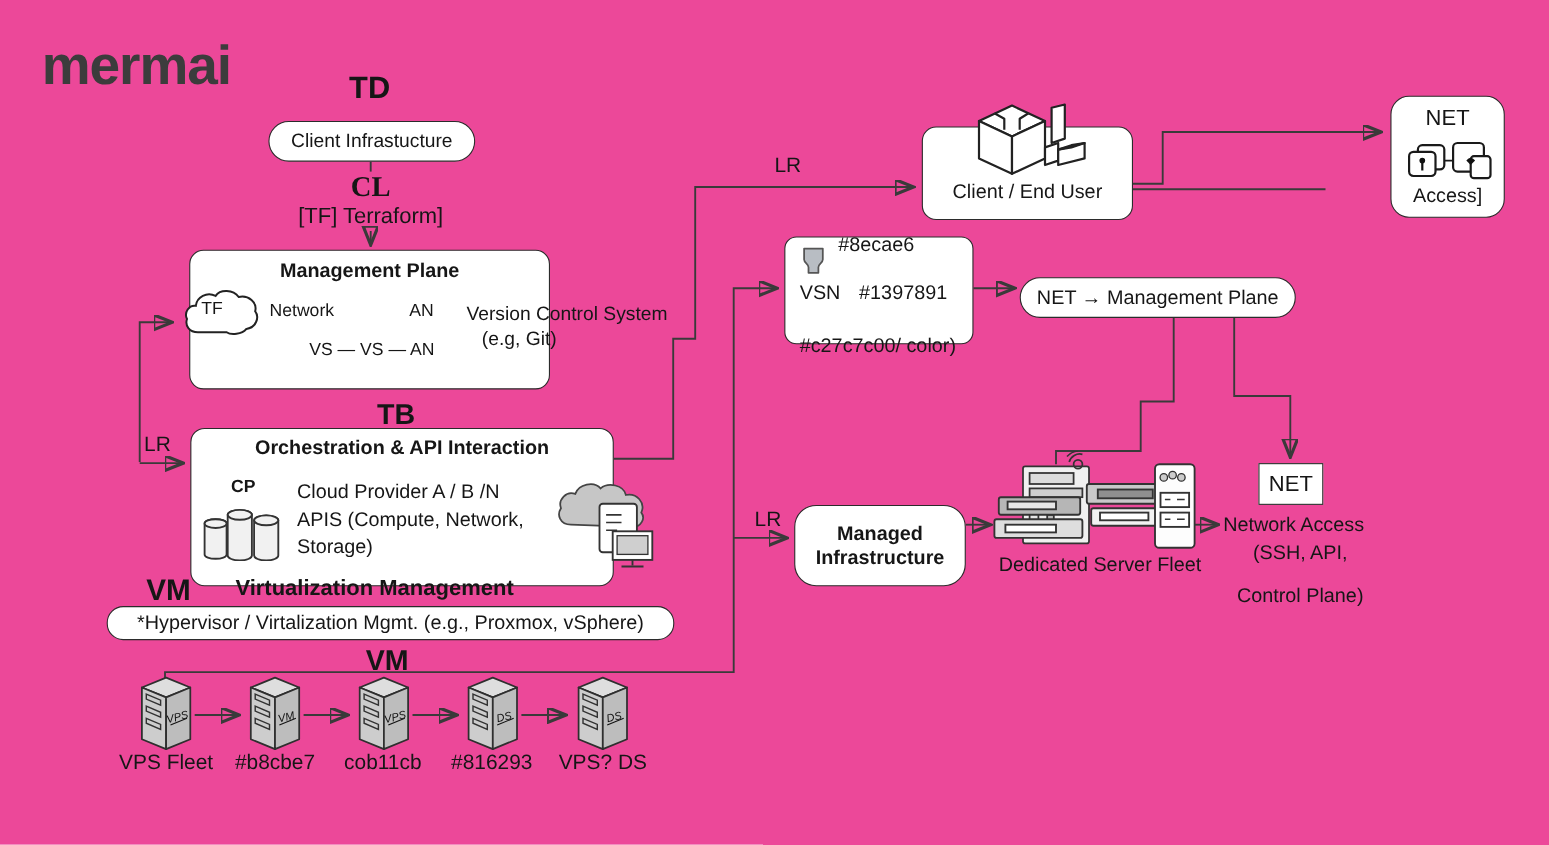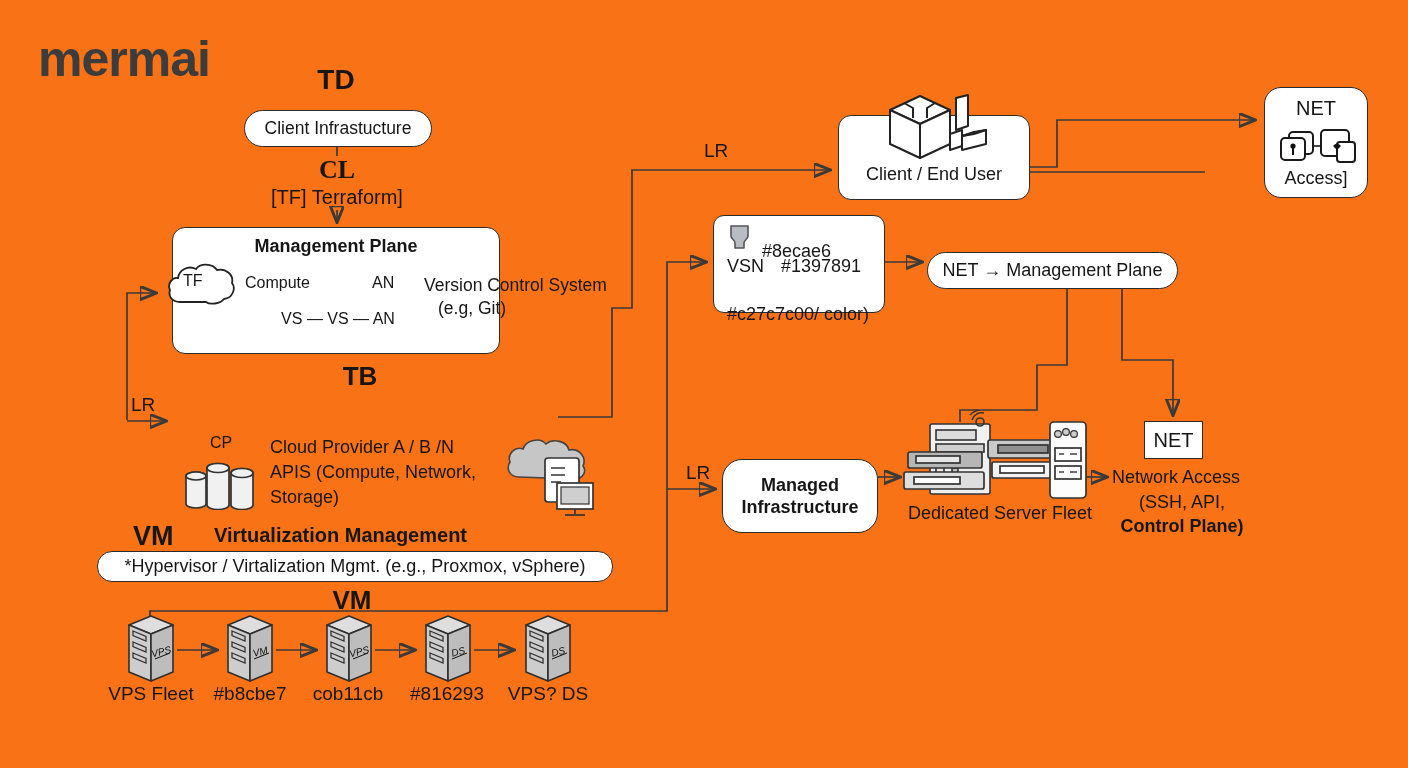--- a/index.html
+++ b/index.html
@@ -1,36 +1,36 @@
 <!DOCTYPE html>
 <html><head>
 <meta charset="utf-8">
 <style>
   html,body{margin:0;padding:0;background:#fff;}
   #canvas{
     position:relative;width:1408px;height:768px;overflow:hidden;
-    background:#f97316;color:#161616;
+    background:#ec4899;color:#161616;
     font-family:"Liberation Sans",sans-serif;
   }
   .wires{position:absolute;left:0;top:0;z-index:1;}
   .wires path{stroke:#3a3a3a;stroke-width:1.7;fill:none;}
   .node{
     position:absolute;z-index:2;border:1.7px solid #2b2b2b;background:#fff;
     display:flex;align-items:center;justify-content:center;text-align:center;
     box-sizing:border-box;
   }
   .stadium{border-radius:19px;}
   .rounded{border-radius:13px;}
   .square{border-radius:0;}
   .t17{font-size:17.5px;}
   .t19{font-size:18px;}
   .t20{font-size:20px;}
   .t24{font-size:16px;}
   .bold{font-weight:700;}
-  .semi{font-weight:400;}
+  .semi{font-weight:700;}
   .heading{position:absolute;z-index:3;font-size:26px;font-weight:600;transform:translateX(-50%);white-space:nowrap;}
   .label{position:absolute;z-index:3;white-space:nowrap;}
   .ctr{transform:translateX(-50%);text-align:center;}
   .logo{
     position:absolute;left:38px;top:30px;font-size:50px;font-weight:800;
     color:#3c3c3c;letter-spacing:-1px;z-index:3;
   }
   .icon{position:absolute;z-index:4;line-height:0;}
   .edge-label{position:absolute;z-index:3;font-size:19px;white-space:nowrap;}
   svg text{font-family:"Liberation Sans",sans-serif;}
@@ -85,26 +85,29 @@
 
   <div class="node stadium t17" style="left:244px;top:110px;width:188px;height:37px;">
     <span>Client Infrastucture</span>
   </div>
   <div class="icon" style="left:166px;top:262px;">
     <svg width="70" height="46" viewBox="0 0 70 46">
       <path d="M14,40 C6,40 2,34 4,28 C1,22 6,15 12,16 C13,8 22,3 30,7 C34,1 46,1 51,8 C60,6 68,13 66,21 C70,26 67,36 58,37 C54,42 44,43 40,40 Z" fill="#ffffff" stroke="#222" stroke-width="1.8"></path>
     </svg>
   </div>
   <div class="label t24" style="left:183px;top:272px;z-index:5;">TF</div>
-  <div class="label t24" style="left:245px;top:274px;z-index:3;">Compute</div>
+  <div class="label t24" style="left:245px;top:274px;z-index:3;">Network</div>
   <div class="label t24" style="left:372px;top:274px;z-index:3;">AN</div>
   <div class="label t17" style="left:424px;top:275px;z-index:3;background:transparent;">Version Control System</div>
   <div class="label t17" style="left:438px;top:298px;z-index:3;">(e.g, Git)</div>
   <div class="label t24 ctr" style="left:338px;top:310px;z-index:3;">VS — VS — AN</div>
 
+  <div class="node rounded" style="left:173px;top:389px;width:385px;height:144px;align-items:flex-start;">
+    <span class="t19 bold" style="margin-top:7px;">Orchestration &amp; API Interaction</span>
+  </div>
   <div class="label t24 semi" style="left:210px;top:434px;z-index:3;">CP</div>
   <div class="icon" style="left:183px;top:456px;">
     <svg width="74" height="54" viewBox="0 0 74 54">
       <g fill="#f1f1f1" stroke="#333" stroke-width="1.7">
         <path d="M3,20 a10,4 0 0 1 20,0 V48 a10,4 0 0 1 -20,0 Z"></path>
           <ellipse cx="13" cy="20" rx="10" ry="4"></ellipse>
         <path d="M24,12 a11,4.5 0 0 1 22,0 V49 a11,4.5 0 0 1 -22,0 Z"></path>
           <ellipse cx="35" cy="12" rx="11" ry="4.5"></ellipse>
         <path d="M48,17 a11,4.5 0 0 1 22,0 V49 a11,4.5 0 0 1 -22,0 Z"></path>
           <ellipse cx="59" cy="17" rx="11" ry="4.5"></ellipse>
@@ -260,21 +263,21 @@
     </svg>
   </div>
   <div class="label t19 ctr" style="left:1316px;top:168px;z-index:4;">Access]</div>
 
   <div class="node rounded" style="left:713px;top:215px;width:172px;height:98px;border-radius:11px;"></div>
   <div class="icon" style="left:728px;top:224px;">
     <svg width="23" height="26" viewBox="0 0 23 26">
       <path d="M3,2 h17 v10 c0,3 -4,4 -4,7 v5 h-9 v-5 c0,-3 -4,-4 -4,-7 z" fill="#b8bdc3" stroke="#555" stroke-width="1.6" stroke-linejoin="round"></path>
     </svg>
   </div>
-  <div class="label t19" style="left:762px;top:241px;z-index:3;">#8ecae6</div>
+  <div class="label t19" style="left:762px;top:212px;z-index:3;">#8ecae6</div>
   <div class="label t19" style="left:727px;top:256px;z-index:3;">VSN</div>
   <div class="label t19" style="left:781px;top:256px;z-index:3;">#1397891</div>
   <div class="label t19" style="left:727px;top:284px;z-index:3;margin-top:20px;">#c27c7c00/ color)</div>
 
   <div class="node stadium t19" style="left:927px;top:252px;width:251px;height:37px;">
     <span>NET → Management Plane</span>
   </div>
 
   <div class="node square t20" style="left:1144px;top:421px;width:59px;height:38px;">
     <span>NET</span>
@@ -322,15 +325,15 @@
         <line x1="170" y1="44" x2="177" y2="44" stroke-width="1.4"></line>
         <line x1="159" y1="62" x2="164" y2="62" stroke-width="1.4"></line>
         <line x1="170" y1="62" x2="177" y2="62" stroke-width="1.4"></line>
       </g>
     </svg>
   </div>
   <div class="label t19 ctr" style="left:1000px;top:503px;z-index:3;">Dedicated Server Fleet</div>
 
   <div class="label t19" style="left:1112px;top:467px;z-index:3;">Network Access</div>
   <div class="label t19 ctr" style="left:1182px;top:492px;z-index:3;">(SSH, API,</div>
-  <div class="label t19 ctr" style="left:1182px;top:516px;z-index:3;font-weight:bold;">Control Plane)</div>
+  <div class="label t19 ctr" style="left:1182px;top:531px;z-index:3;">Control Plane)</div>
 
 </div>
 
 </body></html>

